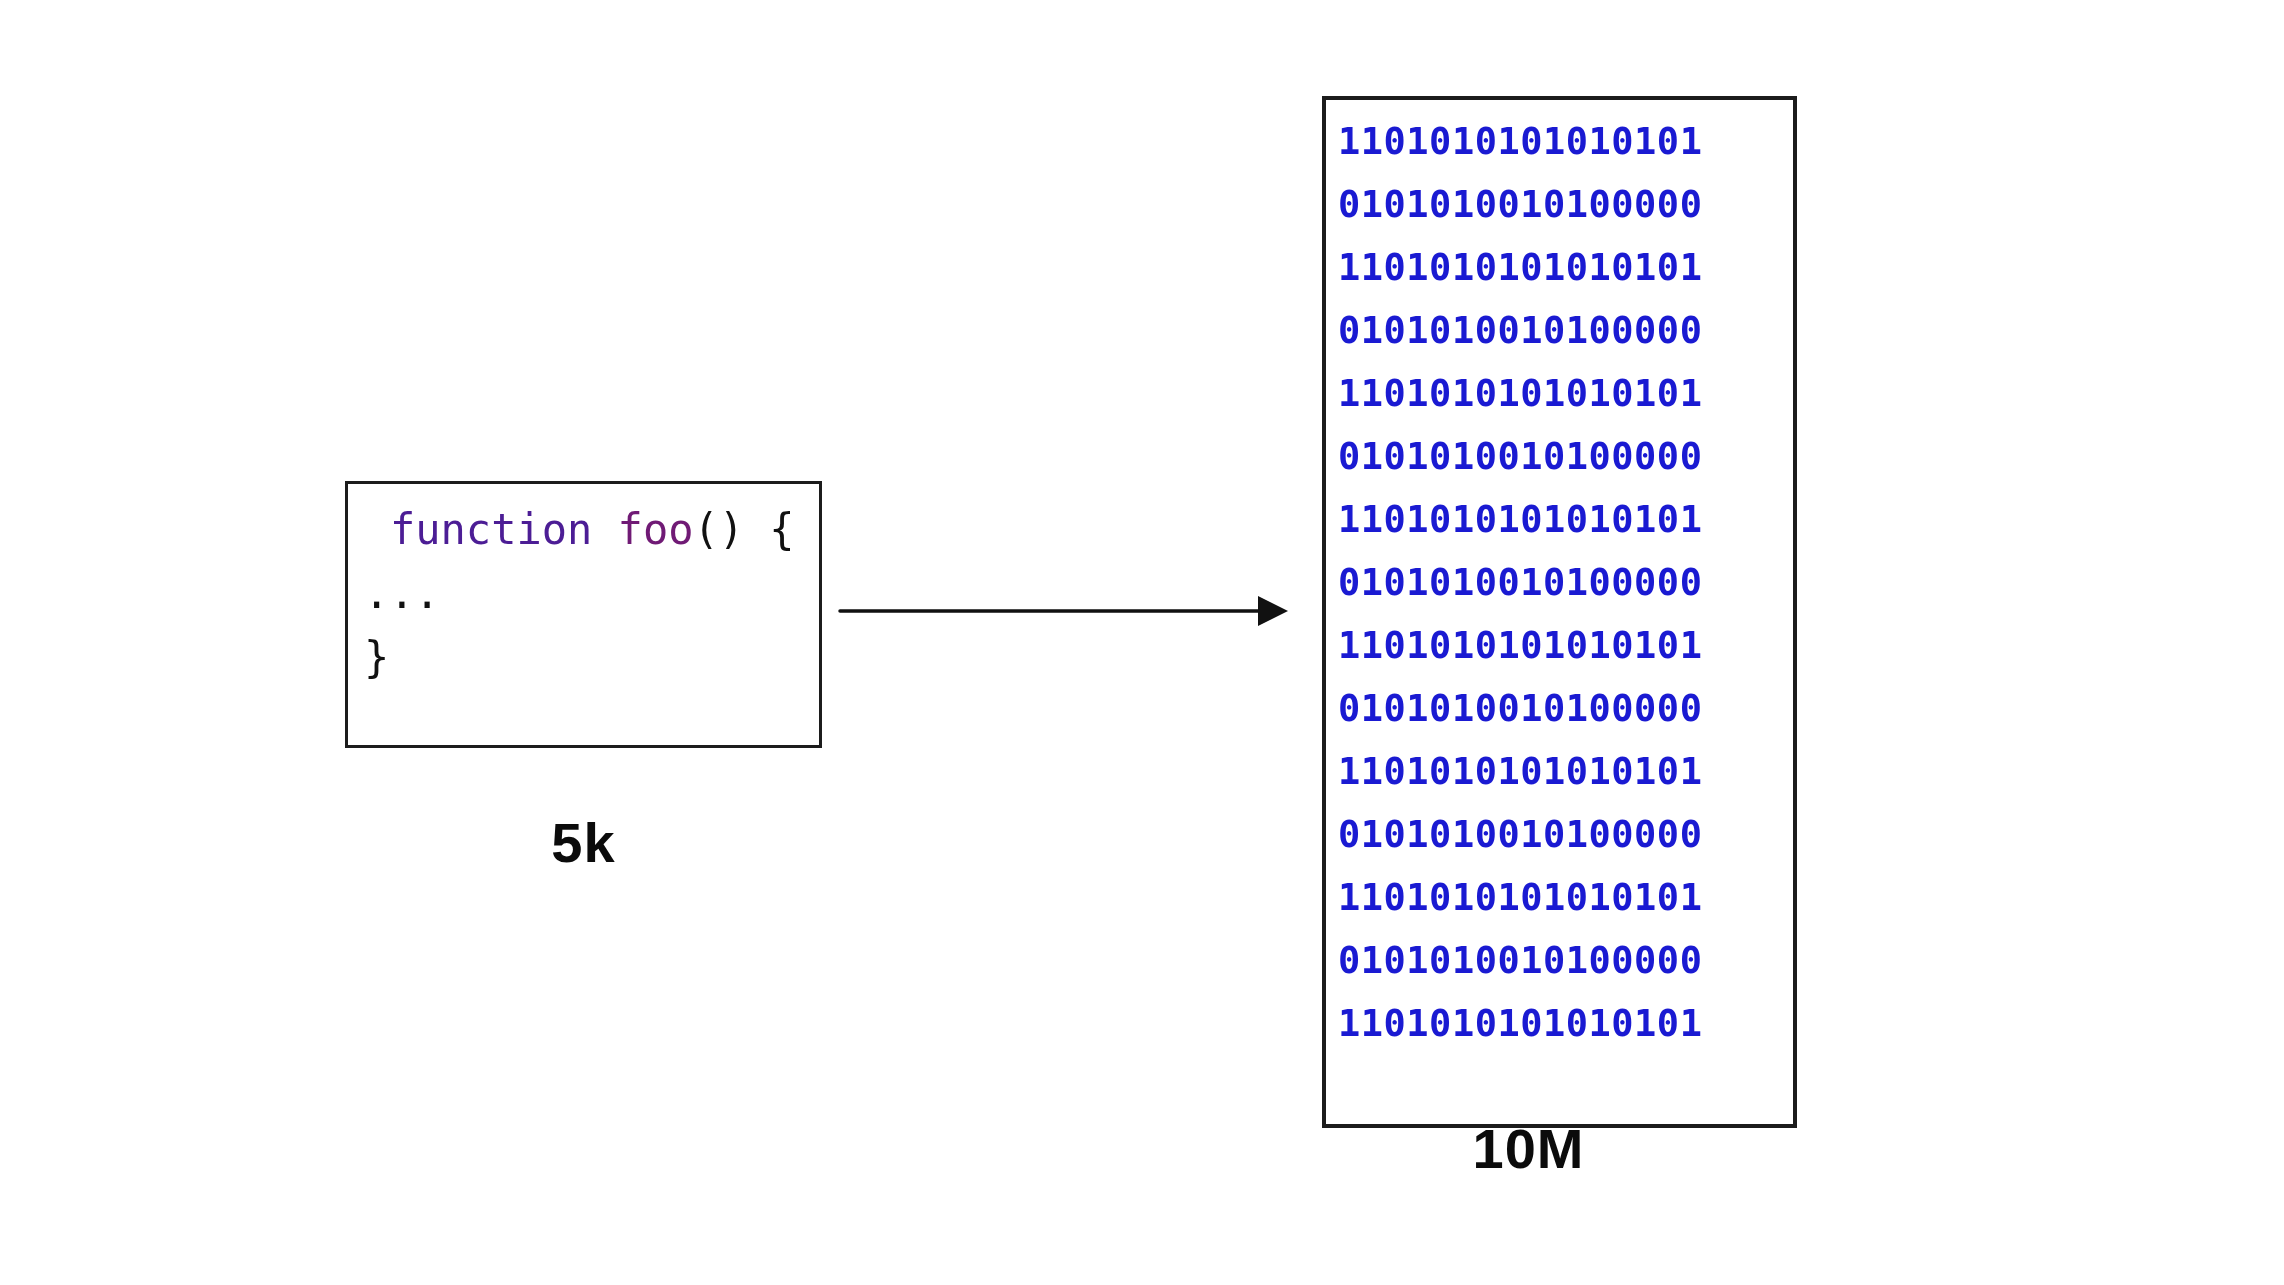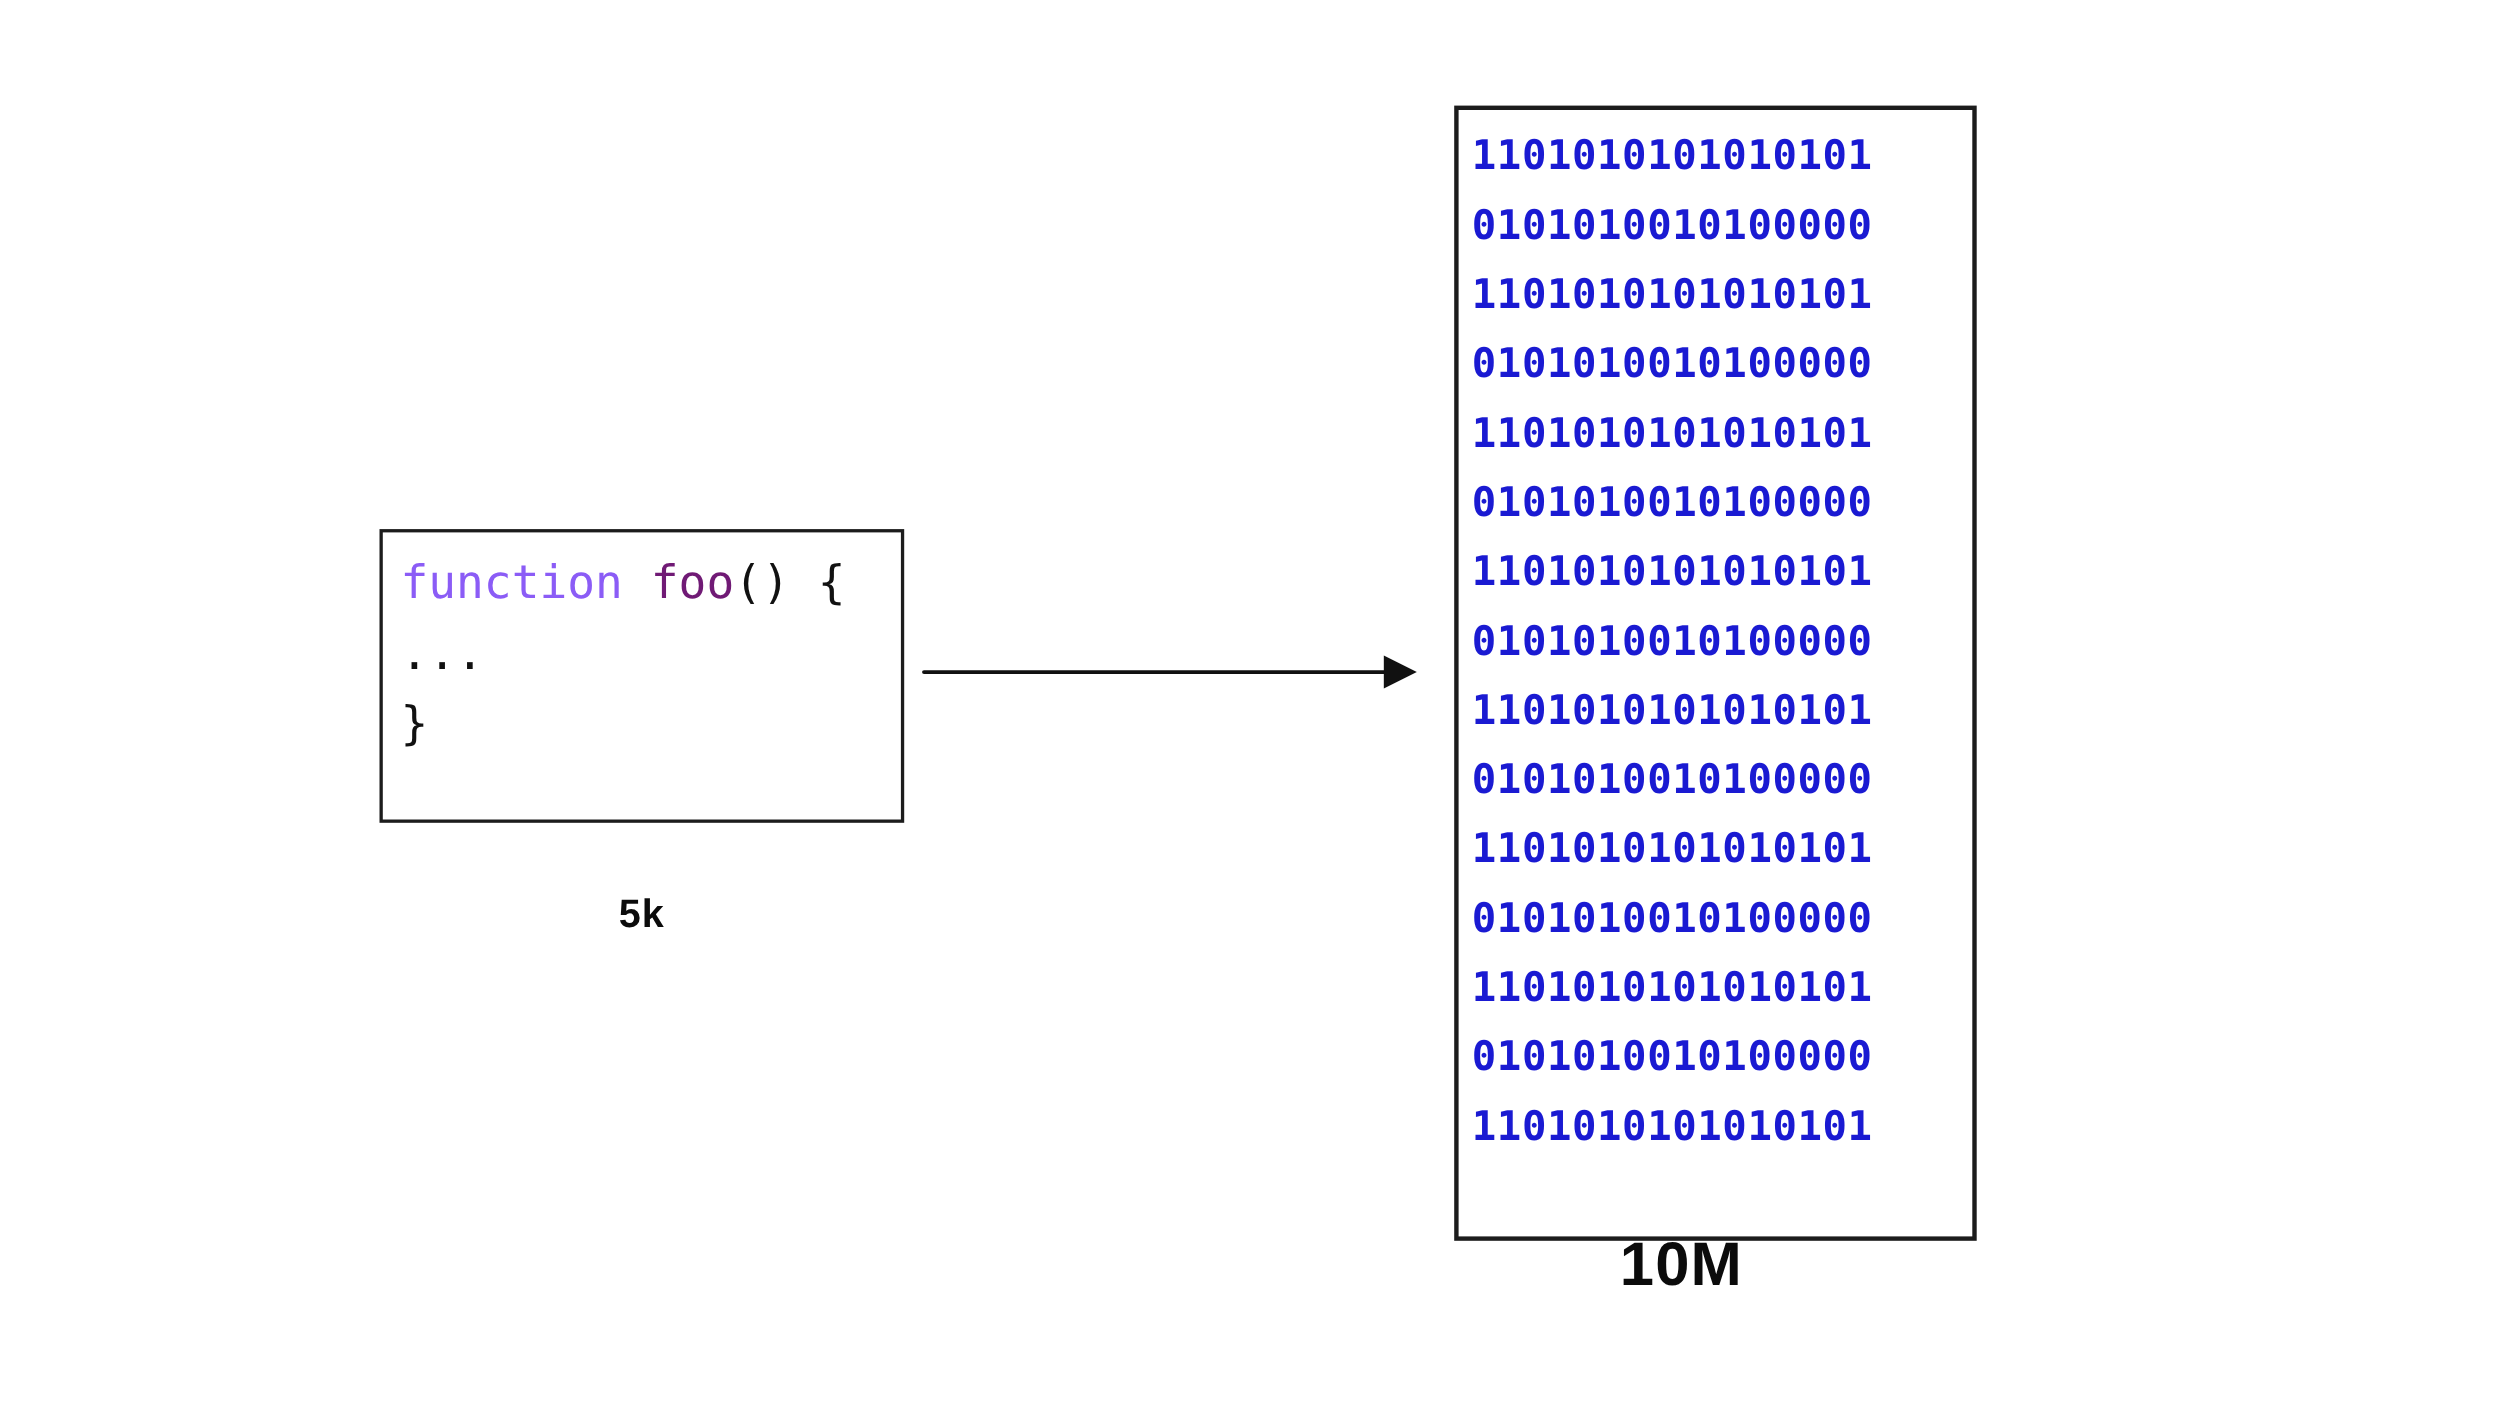--- a/index.html
+++ b/index.html
@@ -38,38 +38,38 @@
     padding: 14px 0 0 16px;
   }
   .code-line {
     font-family: "DejaVu Sans Mono", "Liberation Mono", monospace;
     font-size: 42px;
     line-height: 64px;
     white-space: pre;
     color: #111111;
     letter-spacing: 0px;
   }
-  .tok-keyword { color: #8b5cf6; }
+  .tok-keyword { color: #4c1d95; margin-left: 26px; }
   .tok-fn      { color: #701a75; margin-top: 32px; }
   .tok-punct   { color: #111111; }
 
   
   .size-label {
     position: absolute;
     font-family: "Liberation Sans", sans-serif;
     font-weight: bold;
     color: #0b0b0b;
     text-align: center;
     letter-spacing: 1px;
   }
   #label-5k {
     left: 345px;
     top: 810px;
     width: 477px;
-    font-size: 36px;
+    font-size: 56px;
   }
   #label-10m {
     left: 1291px;
     top: 1116px;
     width: 475px;
     font-size: 56px;
   }
 
   
   .arrow {

